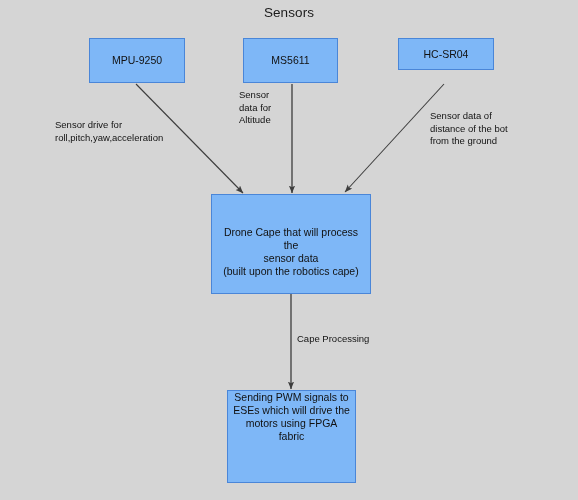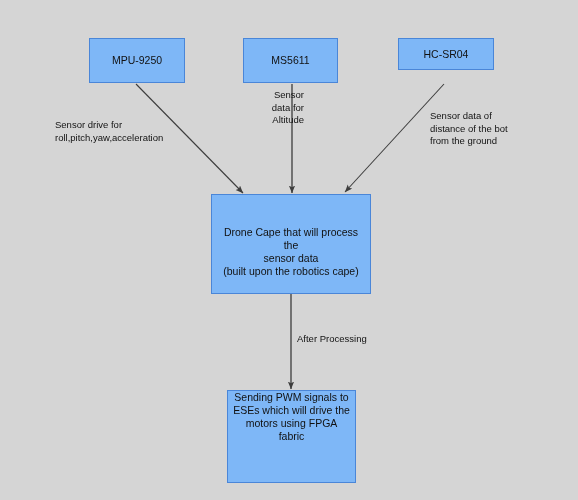--- a/index.html
+++ b/index.html
@@ -68,20 +68,21 @@
     white-space: pre-line;
   }
   .lbl-center { text-align: left; }
   .lbl-left { text-align: left; }
 </style>
 </head>
 <body>
 
 <div id="canvas">
 
+  <div class="diagram-title">Sensors</div>
 
   <svg class="edges" viewBox="0 0 578 500" xmlns="http://www.w3.org/2000/svg">
     <defs>
       <marker id="arrowhead" markerWidth="9" markerHeight="9" refX="7.4" refY="3.1" orient="auto" markerUnits="userSpaceOnUse">
         <path d="M0,0 L7.6,3.1 L0,6.2 L1.6,3.1 Z" fill="#3d3d3d"></path>
       </marker>
     </defs>
 
     <g>
       <line x1="136" y1="84" x2="243" y2="193" stroke="#3d3d3d" stroke-width="1.1" marker-end="url(#arrowhead)"></line>
@@ -120,23 +121,23 @@
 
   <div class="node topv" style="left:227px; top:390px; width:129px; height:93px; ">
     <span class="node-label">Sending PWM signals to
 ESEs which will drive the
 motors using FPGA fabric</span>
   </div>
 
   <div class="edge-label lbl-center" style="left:55px; top:119px; width:136px;">Sensor drive for
 roll,pitch,yaw,acceleration</div>
 
-  <div class="edge-label lbl-left" style="left:248px; top:89px; width:56px;text-align:right;">Sensor
+  <div class="edge-label lbl-left" style="left:239px; top:89px; width:56px;">Sensor
 data for
 Altitude</div>
 
   <div class="edge-label lbl-center" style="left:430px; top:110px; width:102px;">Sensor data of
 distance of the bot
 from the ground</div>
 
-  <div class="edge-label lbl-left" style="left:297px; top:333px; width:90px;">After Processing</div>
+  <div class="edge-label lbl-left" style="left:297px; top:333px; width:90px;">Cape Processing</div>
 
 </div>
 
 </body></html>

